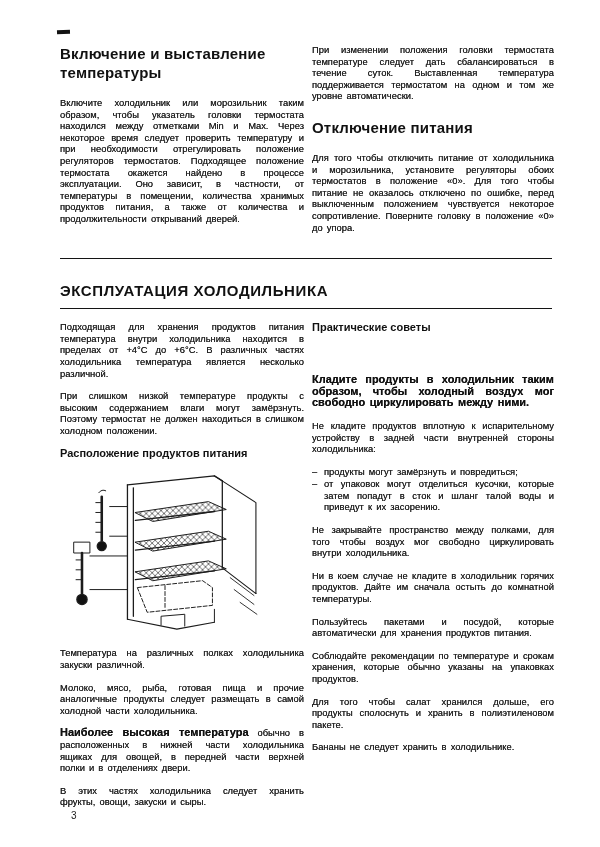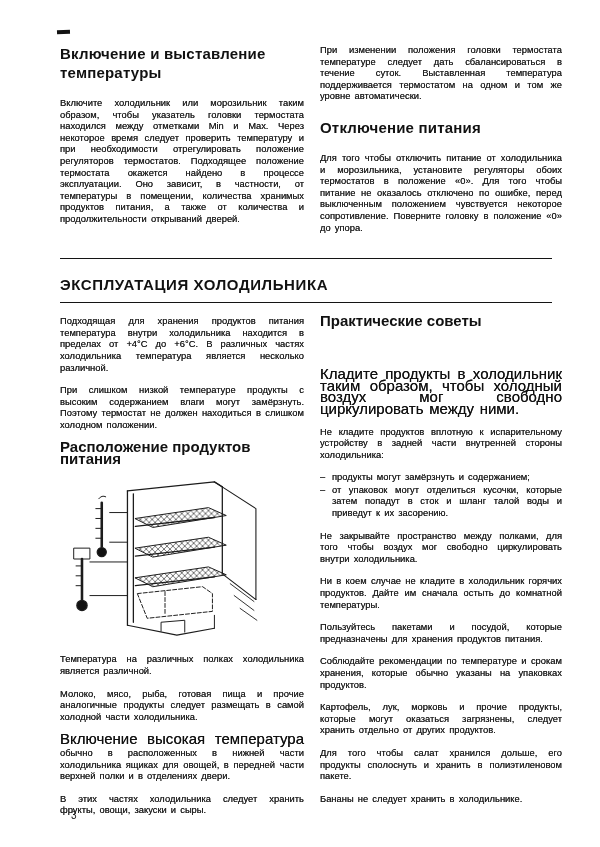--- a/index.html
+++ b/index.html
@@ -3,28 +3,28 @@
 <meta charset="utf-8">
 <style>
   html,body{margin:0;padding:0;}
   body{
     width:600px;height:847px;position:relative;overflow:hidden;
     background:#ffffff;color:#1f1f1f;
     font-family:"Liberation Sans", sans-serif;
     -webkit-font-smoothing:antialiased;
   }
   .page{position:absolute;inset:0;padding:44px 48px 0 60px;box-sizing:border-box;}
-  .cols{display:flex;gap:16px;}
+  .cols{display:flex;gap:8px;}
   .col-l{width:244px;flex:0 0 244px;}
   .col-r{width:242px;flex:0 0 242px;}
   p{font-size:9.4px;line-height:11.6px;text-align:justify;margin:0 0 11px 0;word-spacing:1.5px;color:#242424;text-shadow:0 0 .3px #2a2a2a;}
   .h-big{font-size:15px;line-height:19px;font-weight:bold;color:#111;margin:0 0 15px 0;letter-spacing:.2px;}
-  .h-small{font-size:15px;line-height:12px;font-weight:bold;color:#111;margin:0 0 10px 0;}
-  .lead{font-weight:normal;font-size:15px;color:#111;margin-top:41px;}
-  .banner{margin:14px 0 12px 0;border-top:1.6px solid #141414;border-bottom:1.4px solid #141414;padding:16px 0 8px 0;}
+  .h-small{font-size:11px;line-height:12px;font-weight:bold;color:#111;margin:0 0 10px 0;}
+  .lead{font-weight:bold;font-size:11px;color:#111;margin-top:41px;}
+  .banner{margin:14px 0 12px 0;border-top:1.6px solid #141414;border-bottom:1.4px solid #141414;padding:22px 0 8px 0;}
   .banner .h-big{margin:0;letter-spacing:.6px;}
   .bullets{margin:0 0 11px 0;padding:0;list-style:none;}
   .bullets li{font-size:9.4px;line-height:11.6px;text-align:justify;word-spacing:1.5px;color:#242424;position:relative;padding-left:12px;margin:0 0 1px 0;text-shadow:0 0 .3px #2a2a2a;}
   .bullets li:before{content:"\2013";position:absolute;left:0;top:0;}
   .figure{margin:2px 0 6px 6px;}
   .caption{margin-top:2px;}
   .pagenum{position:absolute;left:71px;top:810px;font-size:10px;color:#222;}
   .ink-mark{position:absolute;left:57px;top:30px;width:13px;height:4px;background:#121212;transform:rotate(-2deg);}
   .spacer6{height:5px;}
 </style>
@@ -117,39 +117,38 @@
               <line x1="10" y1="102" x2="16" y2="102" stroke-width="1"></line>
               <line x1="10" y1="112" x2="16" y2="112" stroke-width="1"></line>
               <circle cx="16" cy="132" r="5.2" fill="#111"></circle>
               <line x1="24" y1="88" x2="62" y2="88" stroke-width="1"></line>
               <line x1="24" y1="122" x2="62" y2="122" stroke-width="1"></line>
             </g>
           </g>
         </svg>
       </div>
 
-      <p class="caption">Температура на различных полках холодильника является различной.</p>
+      <p class="caption">Температура на различных полках холодильника закуски различной.</p>
       <p>Молоко, мясо, рыба, готовая пища и прочие аналогичные продукты следует размещать в самой холодной части холодильника.</p>
-      <p><span class="lead">Включение высокая температура</span><span> обычно в расположенных в нижней части холодильника ящиках для овощей, в передней части верхней полки и в отделениях двери.</span></p>
+      <p><span class="lead">Наиболее высокая температура</span><span> обычно в расположенных в нижней части холодильника ящиках для овощей, в передней части верхней полки и в отделениях двери.</span></p>
       <p>В этих частях холодильника следует хранить фрукты, овощи, закуски и сыры.</p>
     </div>
 
     <div class="col-r">
       <div class="h-small">Практические советы</div>
       <p class="lead">Кладите продукты в холодильник таким образом, чтобы холодный воздух мог свободно циркулировать между ними.</p>
       <p>Не кладите продуктов вплотную к испарительному устройству в задней части внутренней стороны холодильника:</p>
       <ul class="bullets">
-        <li>продукты могут замёрзнуть и содержанием;</li>
+        <li>продукты могут замёрзнуть и повредиться;</li>
         <li>от упаковок могут отделиться кусочки, которые затем попадут в сток и шланг талой воды и приведут к их засорению.</li>
       </ul>
       <p>Не закрывайте пространство между полками, для того чтобы воздух мог свободно циркулировать внутри холодильника.</p>
       <p>Ни в коем случае не кладите в холодильник горячих продуктов. Дайте им сначала остыть до комнатной температуры.</p>
-      <p>Пользуйтесь пакетами и посудой, которые предназначены для хранения продуктов питания.</p>
+      <p>Пользуйтесь пакетами и посудой, которые автоматически для хранения продуктов питания.</p>
       <p>Соблюдайте рекомендации по температуре и срокам хранения, которые обычно указаны на упаковках продуктов.</p>
-      <p>Картофель, лук, морковь и прочие продукты, которые могут оказаться загрязнены, следует хранить отдельно от других продуктов.</p>
       <p>Для того чтобы салат хранился дольше, его продукты сполоснуть и хранить в полиэтиленовом пакете.</p>
       <p>Бананы не следует хранить в холодильнике.</p>
     </div>
 
   </div>
 </div>
 
 <div class="pagenum">3</div>
 
 </body></html>

